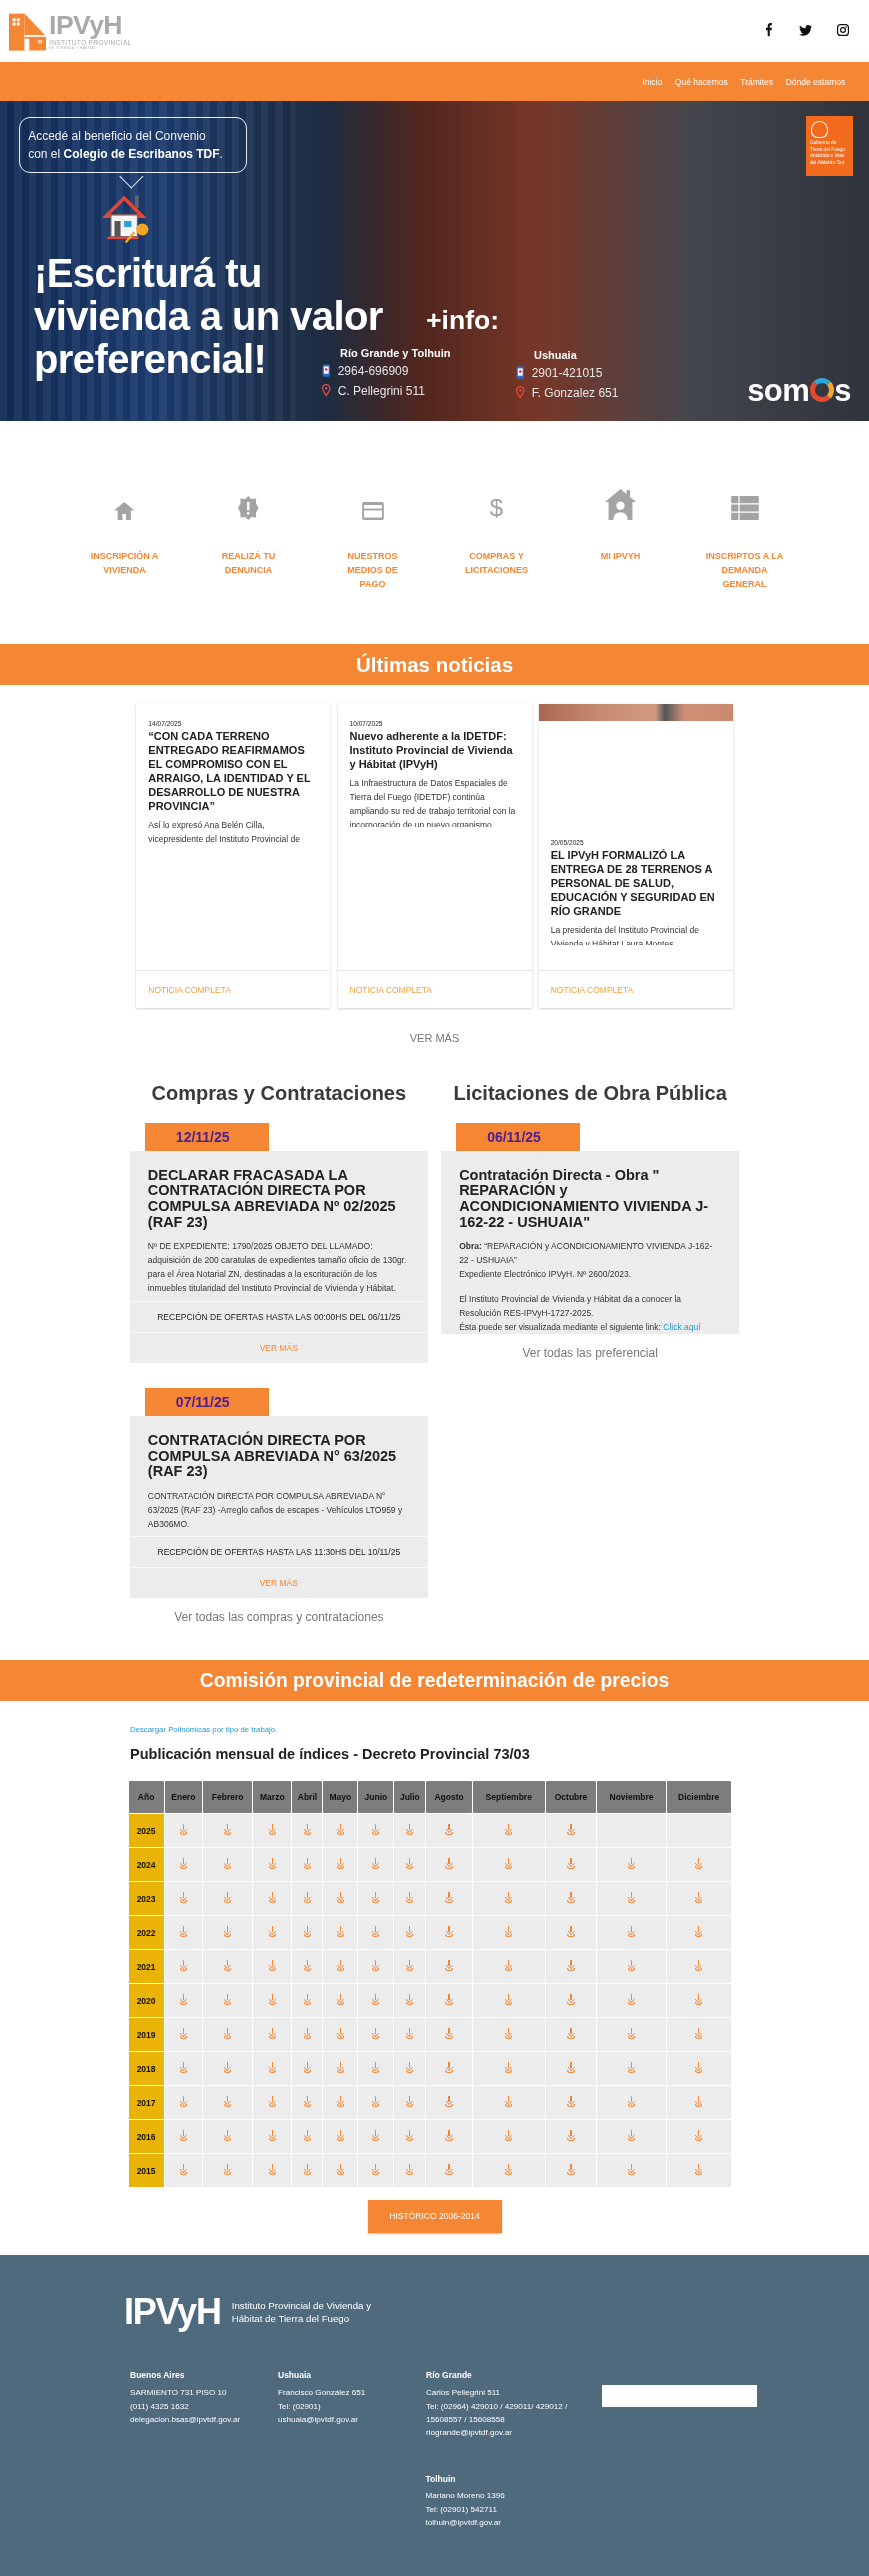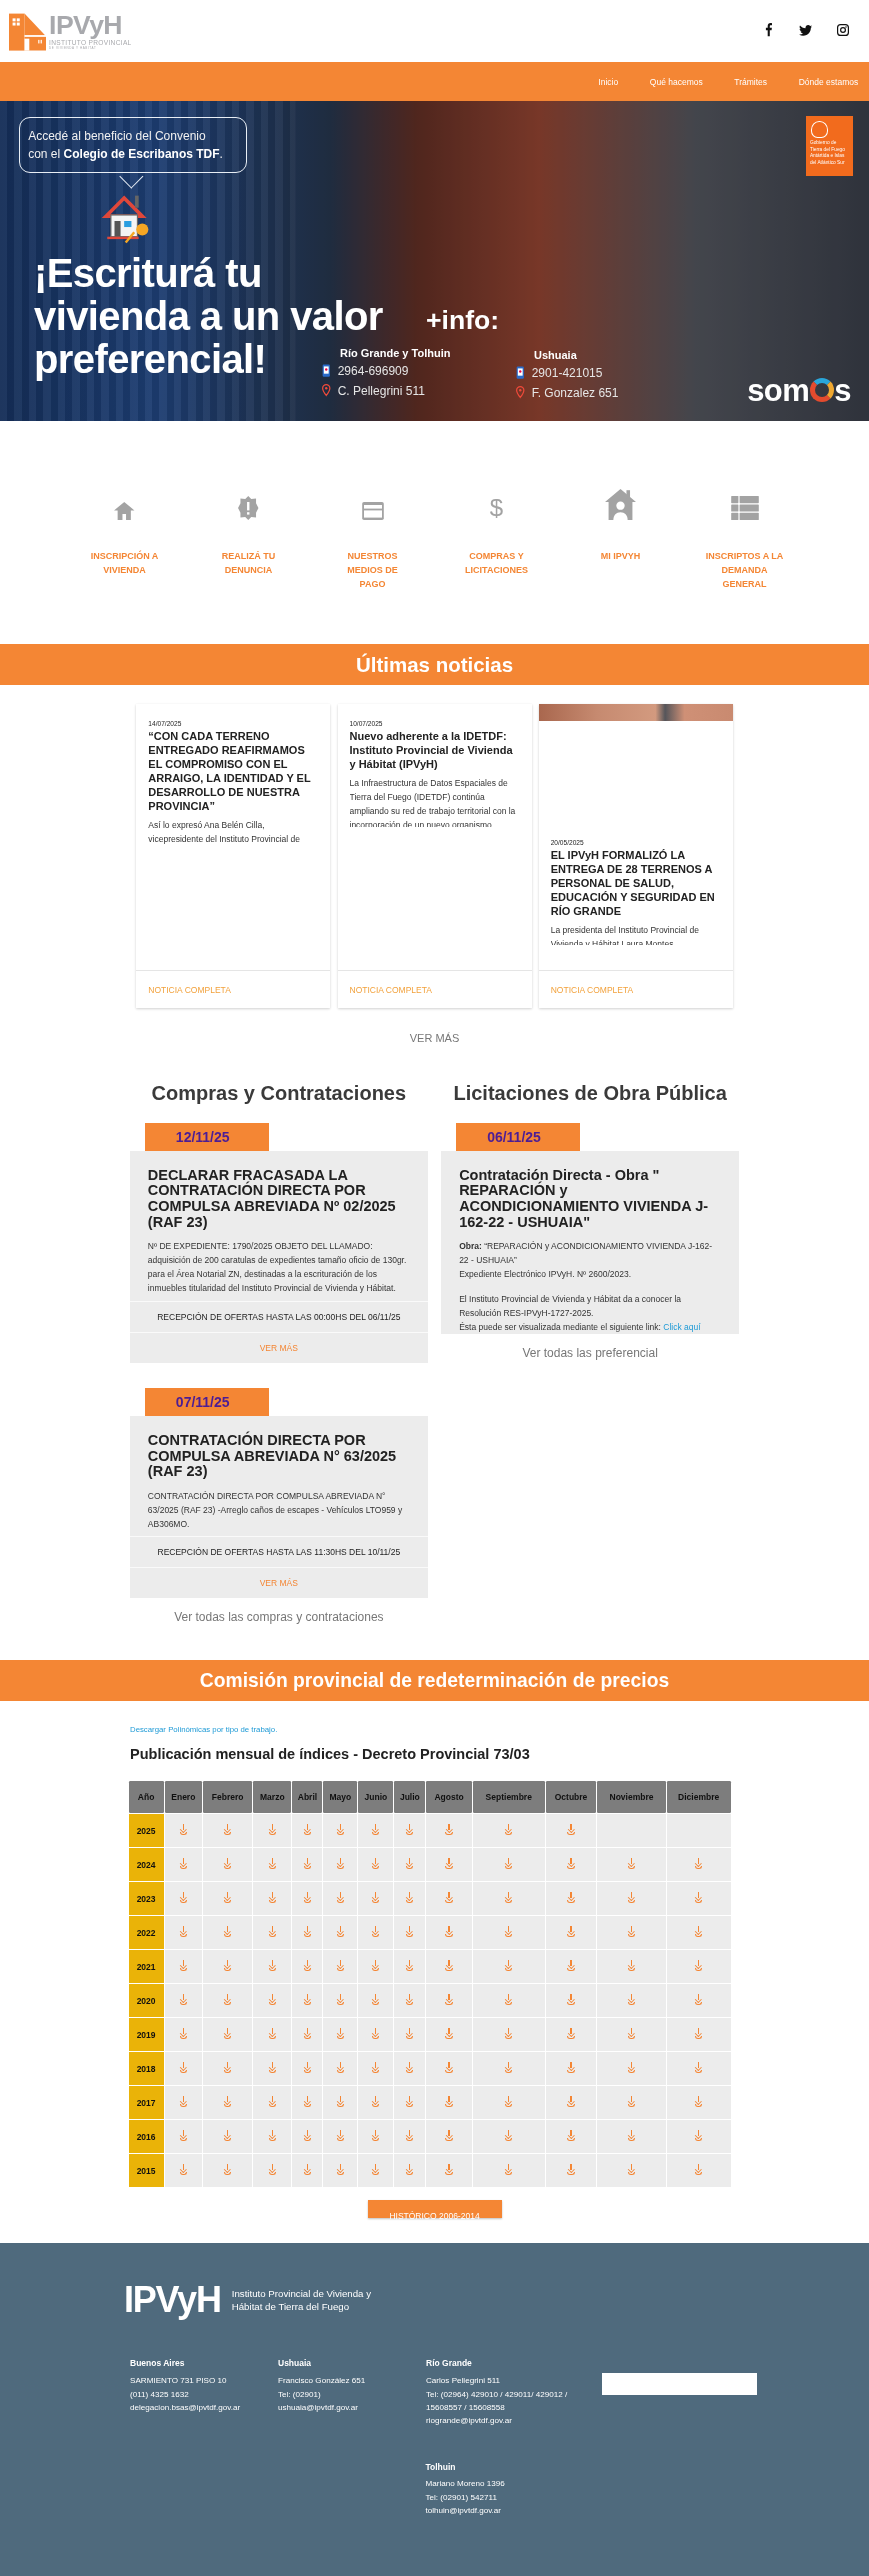--- a/index.html
+++ b/index.html
@@ -10,21 +10,21 @@
   .topbar { height: 62px; display: flex; align-items: center; justify-content: space-between; padding: 0 19.3px 0 8.5px; }
   .logo { display: flex; align-items: center; gap: 3.6px; }
   .logo-mark { width: 37px; height: 39px; position: relative; }
   .logo-text { display: flex; flex-direction: column; }
   .logo-big { font-size: 26.6px; font-weight: bold; color: #a8a9ad; letter-spacing: -0.6px; line-height: 26.6px; font-family: "Liberation Sans", sans-serif; }
   .logo-small { font-size: 6.6px; color: #a8a9ad; letter-spacing: 0.3px; }
   .logo-tiny { font-size: 3px; color: #a8a9ad; letter-spacing: 0.6px; }
   .social { display: flex; gap: 24px; align-items: center; }
   .social span { font-size: 13.3px; color: #111; width: 13.3px; height: 13.3px; display: inline-flex; align-items: center; justify-content: center; font-weight: bold; }
 
-  .navbar { background: #f48634; height: 39px; display: flex; align-items: center; justify-content: flex-end; padding-right: 6px; gap: 22px; }
+  .navbar { background: #f48634; height: 39px; display: flex; align-items: center; justify-content: flex-end; padding-right: 19px; gap: 3px; }
   .navbar a { color: #fff; font-size: 8.5px; padding: 0 4.8px; }
 
   
   .hero { height: 320px; position: relative; overflow: hidden;
     background: linear-gradient(90deg, #1c3e76 0%, #27539a 18%, #2a3b55 38%, #6b3328 48%, #a04a36 62%, #5a5d66 80%, #3f4450 100%); }
   .hero::before { content: ""; position: absolute; inset: 0;
     background: repeating-linear-gradient(90deg, rgba(255,255,255,0.06) 0 7.2px, rgba(0,0,0,0.08) 7.2px 14.5px);
     clip-path: polygon(0 0, 34% 0, 34% 100%, 0 100%); }
   .hero-shade { position: absolute; inset: 0; background: rgba(0,0,0,0.25); }
   .bubble { position: absolute; left: 18.7px; top: 16.3px; width: 228px; height: 56px; border: 1.2px solid #e8eef5; border-radius: 11px; padding: 8.5px 8.5px; color: #f1f1f1; font-size: 12px; line-height: 18px; }
@@ -84,21 +84,21 @@
   .redet-sub { font-size: 14.5px; color: #222; margin-bottom: 18px; }
   table.idx { border-collapse: separate; border-spacing: 1.2px; width: 604px; margin-left: -2.4px; }
   table.idx th { background: #7d7d7d; color: #111; font-size: 8.5px; font-weight: bold; height: 32px; border-radius: 1.2px; }
   table.idx td { background: #ececec; height: 33px; text-align: center; }
   table.idx td.year { background: #eab308; color: #111; font-weight: bold; font-size: 8.5px; width: 35px; }
   .dl { display: inline-block; width: 8.5px; height: 11px; position: relative; }
   .dl::before { content: ""; position: absolute; left: 3.6px; top: 0; width: 1.2px; height: 6px; background: #f48634; }
   .dl::after { content: ""; position: absolute; left: 1.8px; top: 3px; width: 3.6px; height: 3.6px; border-right: 1.2px solid #f48634; border-bottom: 1.2px solid #f48634; transform: rotate(45deg); }
   .dl i { position: absolute; left: 0.6px; bottom: 0; width: 7.2px; height: 3.6px; border: 1.2px solid #f48634; border-top: none; border-radius: 0 0 4.8px 4.8px; }
   .hist-wrap { text-align: center; padding: 12px 0 22px; }
-  .hist-btn { display: inline-block; background: #f48634; color: #fff; font-size: 8.5px; padding: 0 20px; height: 18px; line-height: 33px; width: 134px; box-shadow: 0 1.2px 1.8px rgba(0,0,0,0.25); }
+  .hist-btn { display: inline-block; background: #f48634; color: #fff; font-size: 8.5px; padding: 0 20px; height: 33px; line-height: 33px; width: 134px; box-shadow: 0 1.2px 1.8px rgba(0,0,0,0.25); }
 
   
   footer { background: #4f6a7d; color: #fff; padding: 36px 0 48px 130px; height: 333px; }
   .f-brand { display: flex; align-items: center; gap: 11px; margin-bottom: 36px; margin-left: -6px; }
   .f-logo { font-size: 36px; font-weight: bold; letter-spacing: -1.2px; }
   .f-sub { font-size: 9.7px; line-height: 13.3px; }
   .f-cols { display: flex; gap: 0; }
   .f-col { width: 148px; font-size: 8.1px; line-height: 13.3px; }
   .f-col h4 { font-size: 8.5px; font-weight: bold; margin-bottom: 3.6px; }
   .f-box { width: 155px; height: 22.3px; background: #fff; margin-top: 15.7px; margin-left: 13.3px; }

